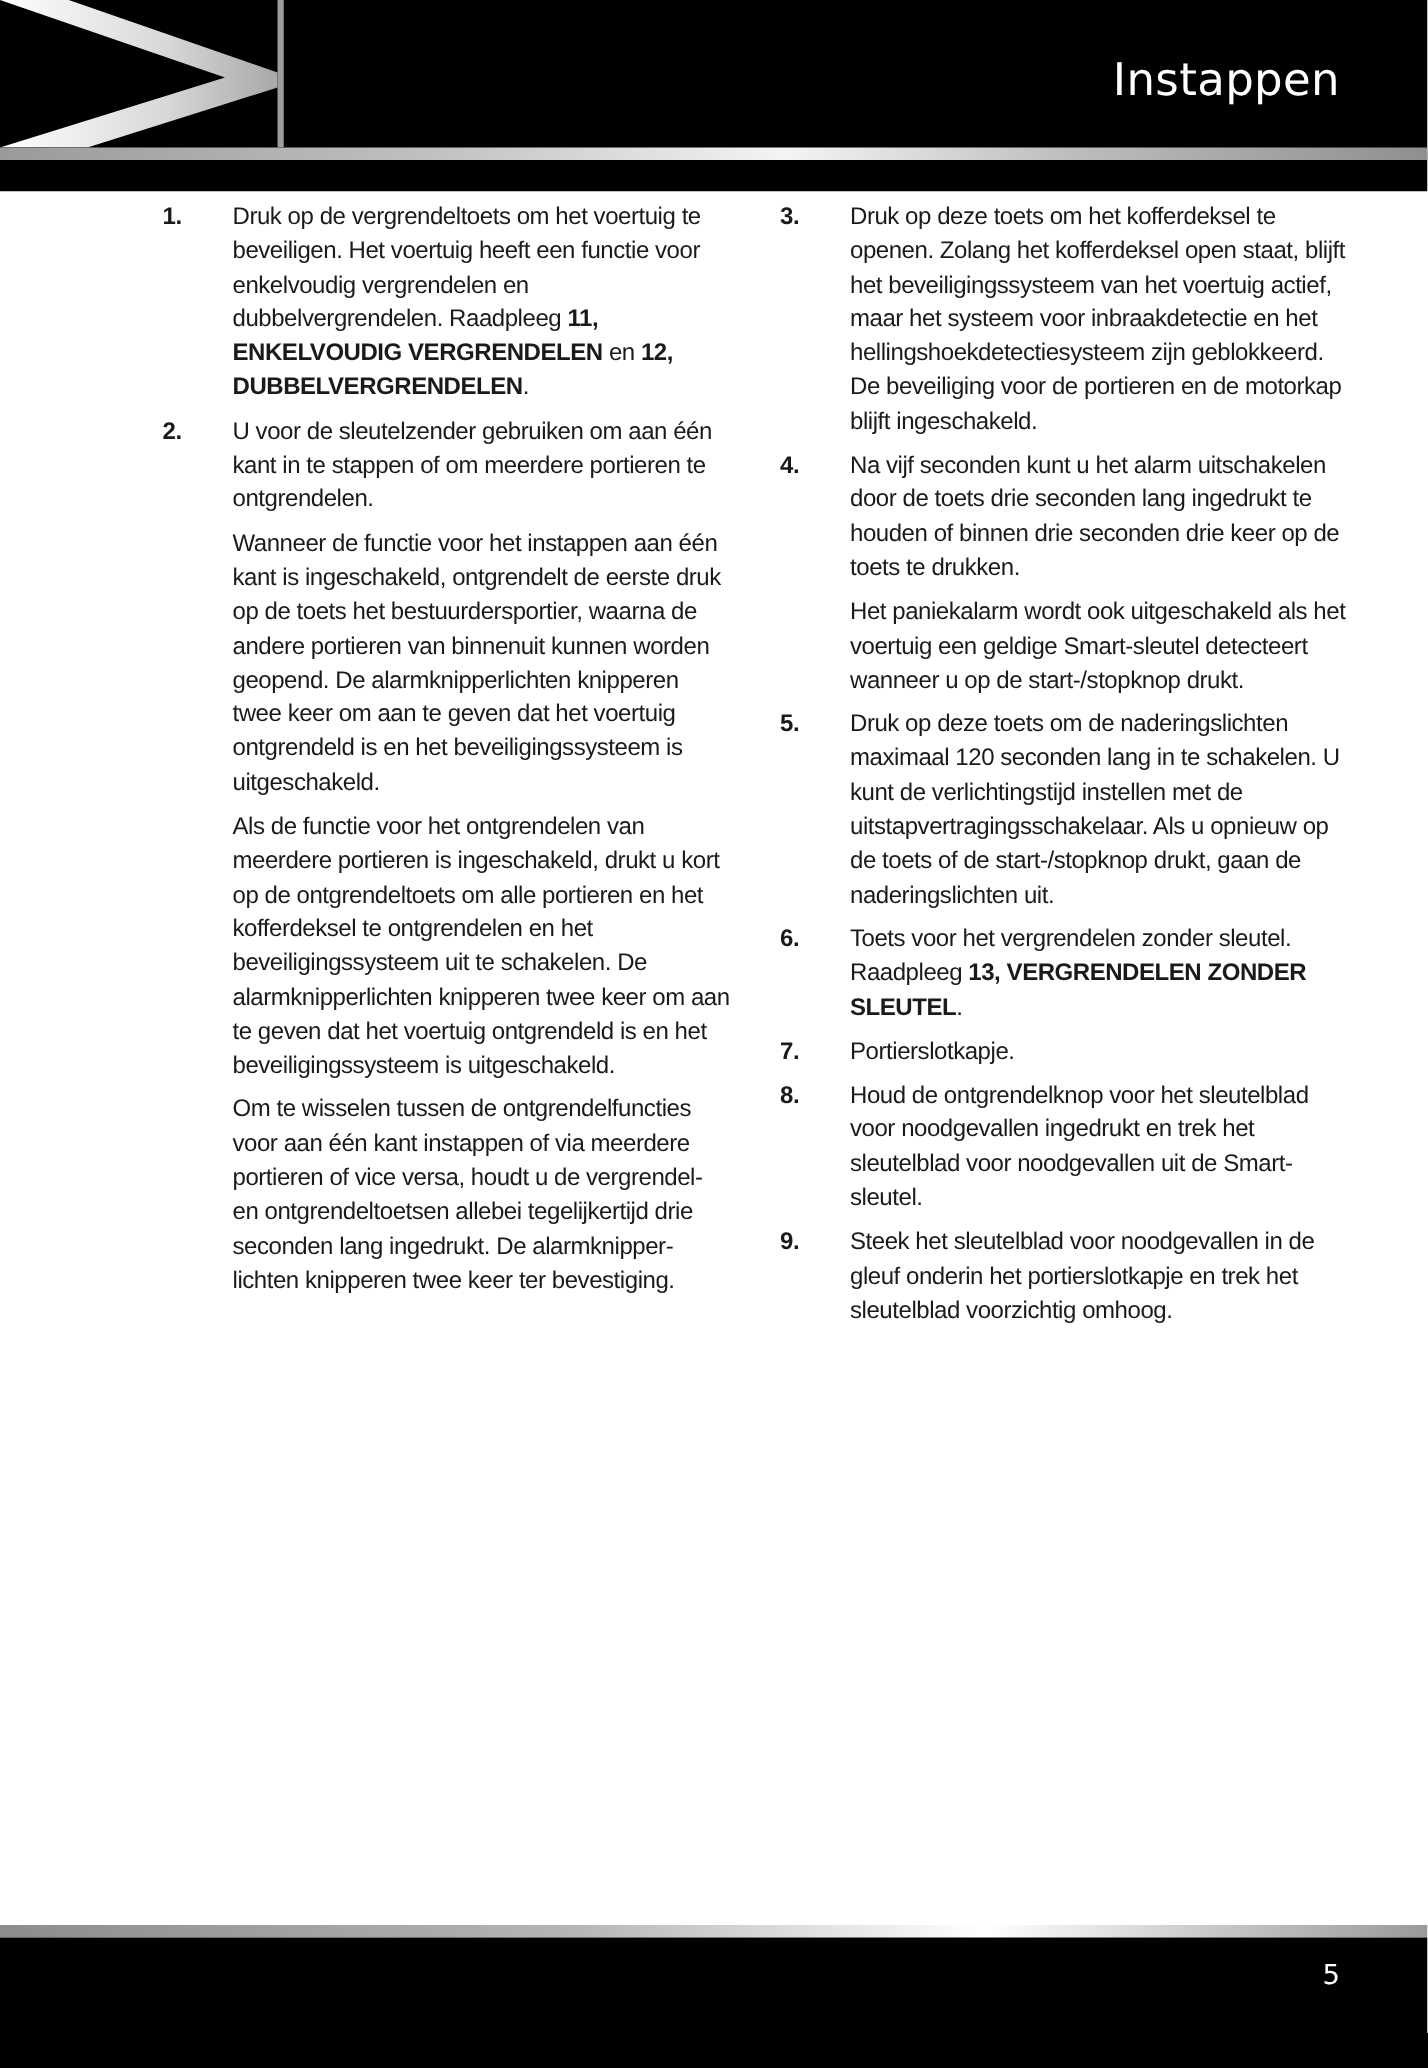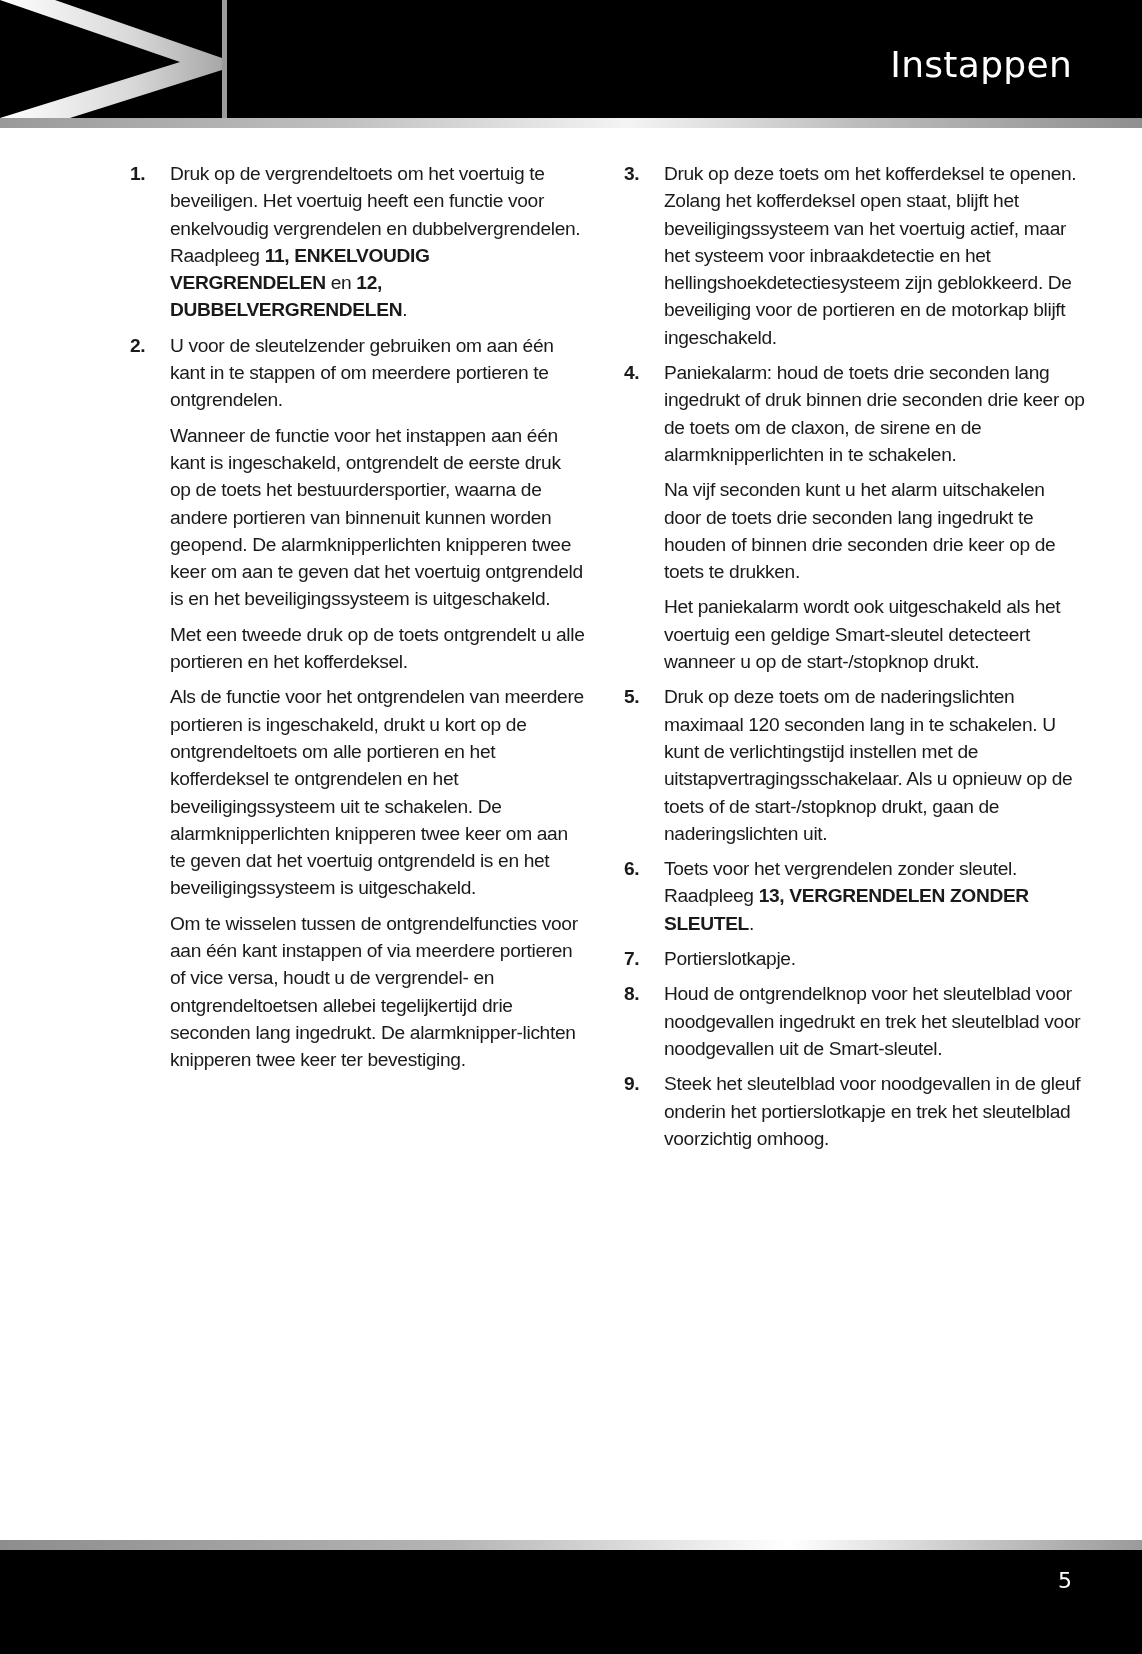--- a/index.html
+++ b/index.html
@@ -2,21 +2,21 @@
 <html><head>
   <meta charset="utf-8">
   <style>
     html, body { margin: 0; padding: 0; }
     body {
       width: 1142px; height: 1654px; position: relative; overflow: hidden;
       background: #ffffff; color: #1a1a1a;
       font-family: "Liberation Sans", sans-serif;
     }
     .header {
-      position: absolute; left: 0; top: 0; width: 1142px; height: 118px;
+      position: absolute; left: 0; top: 0; width: 1142px; height: 153px;
       background: #000;
     }
     .header-chevron { position: absolute; left: 0; top: 0; width: 230px; height: 118px; }
     .header-title {
       position: absolute; right: 70px; top: 44px;
       color: #fff; font-family: "DejaVu Sans", sans-serif;
       font-size: 36px; letter-spacing: 0.3px;
     }
     .header-bar {
       position: absolute; left: 0; top: 118px; width: 1142px; height: 10px;
@@ -35,21 +35,21 @@
     }
     .col {
       position: absolute; top: 160px;
       font-size: 19.2px; line-height: 27.3px; letter-spacing: -0.35px;
       font-stretch: condensed;
     }
     .col-left { left: 130px; width: 455px; }
     .col-right { left: 624px; width: 462px; }
     .item { position: relative; padding-left: 40px; margin-bottom: 8px; }
     .num { position: absolute; left: 0; top: 0; font-weight: bold; }
-    .para { margin: 0 0 8px 0; }
+    .para { margin: 0 0 8px 16px; }
     .para:last-child { margin-bottom: 0; }
     b { font-weight: bold; }
   </style>
 </head>
 <body>
 
 <div class="header">
   <svg class="header-chevron" viewBox="0 0 230 118" width="230" height="118">
     <defs>
       <linearGradient id="cg" x1="0" y1="0" x2="1" y2="0">
@@ -68,34 +68,32 @@
 
 <div class="col col-left">
   <div class="item">
     <span class="num">1.</span>
     <p class="para"><span>Druk op de vergrendeltoets om het voertuig te beveiligen. Het voertuig heeft een functie voor enkelvoudig vergrendelen en dubbelvergrendelen. Raadpleeg </span><b>11, ENKELVOUDIG VERGRENDELEN</b><span> en </span><b>12, DUBBELVERGRENDELEN</b><span>.</span></p>
   </div>
   <div class="item">
     <span class="num">2.</span>
     <p class="para">U voor de sleutelzender gebruiken om aan één kant in te stappen of om meerdere portieren te ontgrendelen.</p>
     <p class="para">Wanneer de functie voor het instappen aan één kant is ingeschakeld, ontgrendelt de eerste druk op de toets het bestuurdersportier, waarna de andere portieren van binnenuit kunnen worden geopend. De alarmknipperlichten knipperen twee keer om aan te geven dat het voertuig ontgrendeld is en het beveiligingssysteem is uitgeschakeld.</p>
-    <p class="para">Met een tweede druk op de toets ontgrendelt u alle portieren en het kofferdeksel.</p>
     <p class="para">Als de functie voor het ontgrendelen van meerdere portieren is ingeschakeld, drukt u kort op de ontgrendeltoets om alle portieren en het kofferdeksel te ontgrendelen en het beveiligingssysteem uit te schakelen. De alarmknipperlichten knipperen twee keer om aan te geven dat het voertuig ontgrendeld is en het beveiligingssysteem is uitgeschakeld.</p>
     <p class="para">Om te wisselen tussen de ontgrendelfuncties voor aan één kant instappen of via meerdere portieren of vice versa, houdt u de vergrendel- en ontgrendeltoetsen allebei tegelijkertijd drie seconden lang ingedrukt. De alarmknipper-lichten knipperen twee keer ter bevestiging.</p>
   </div>
 </div>
 
 <div class="col col-right">
   <div class="item">
     <span class="num">3.</span>
     <p class="para">Druk op deze toets om het kofferdeksel te openen. Zolang het kofferdeksel open staat, blijft het beveiligingssysteem van het voertuig actief, maar het systeem voor inbraakdetectie en het hellingshoekdetectiesysteem zijn geblokkeerd. De beveiliging voor de portieren en de motorkap blijft ingeschakeld.</p>
   </div>
   <div class="item">
     <span class="num">4.</span>
-    <p class="para">Paniekalarm: houd de toets drie seconden lang ingedrukt of druk binnen drie seconden drie keer op de toets om de claxon, de sirene en de alarmknipperlichten in te schakelen.</p>
     <p class="para">Na vijf seconden kunt u het alarm uitschakelen door de toets drie seconden lang ingedrukt te houden of binnen drie seconden drie keer op de toets te drukken.</p>
     <p class="para">Het paniekalarm wordt ook uitgeschakeld als het voertuig een geldige Smart-sleutel detecteert wanneer u op de start-/stopknop drukt.</p>
   </div>
   <div class="item">
     <span class="num">5.</span>
     <p class="para">Druk op deze toets om de naderingslichten maximaal 120 seconden lang in te schakelen. U kunt de verlichtingstijd instellen met de uitstapvertragingsschakelaar. Als u opnieuw op de toets of de start-/stopknop drukt, gaan de naderingslichten uit.</p>
   </div>
   <div class="item">
     <span class="num">6.</span>
     <p class="para"><span>Toets voor het vergrendelen zonder sleutel. Raadpleeg </span><b>13, VERGRENDELEN ZONDER SLEUTEL</b><span>.</span></p>

